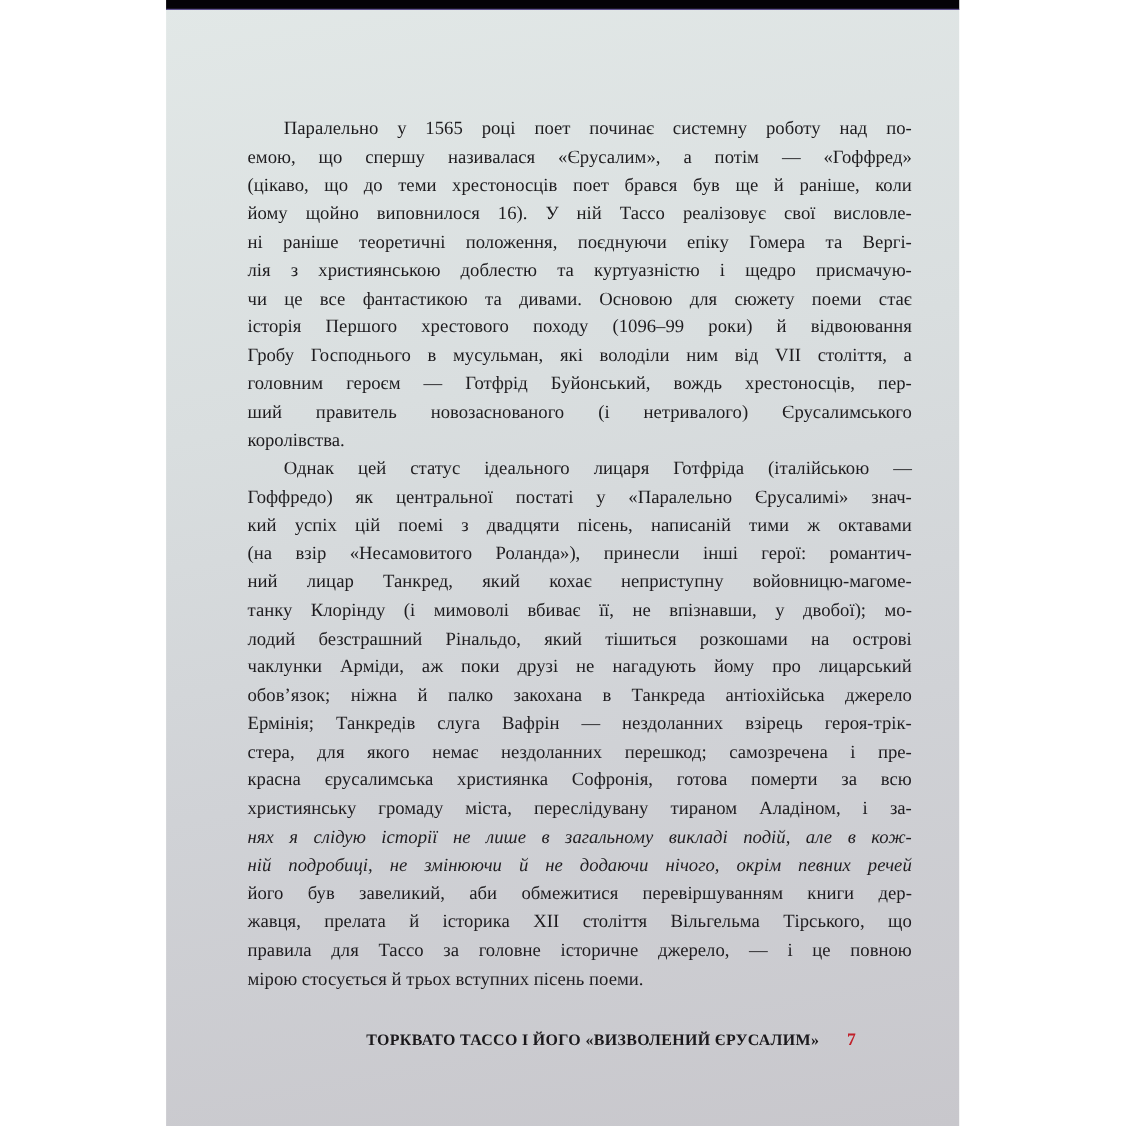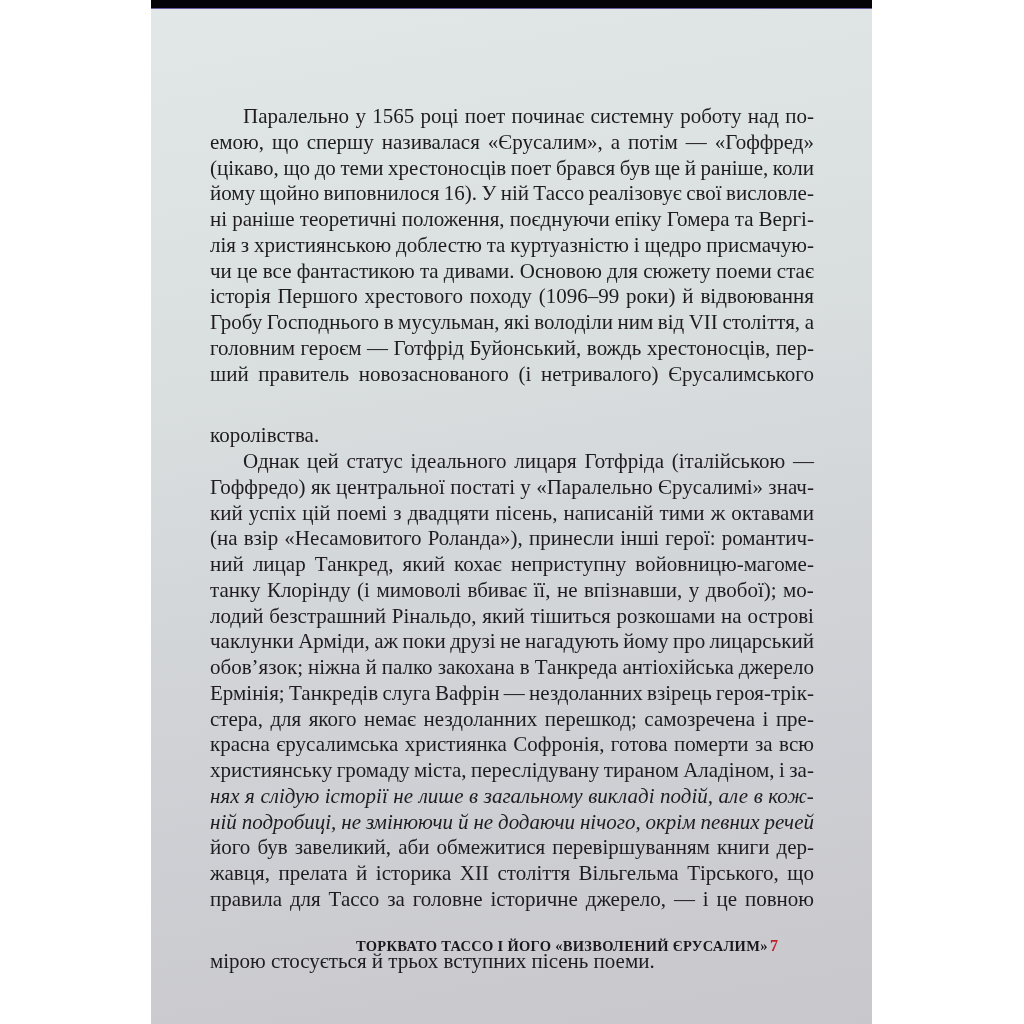--- a/index.html
+++ b/index.html
@@ -3,31 +3,31 @@
 <meta charset="utf-8">
 <style>
   html, body { margin:0; padding:0; }
   body { width:1024px; height:1024px; background:#ffffff; position:relative; overflow:hidden; }
   .page {
     position:absolute; left:151px; top:0; width:721px; height:1024px;
     background: linear-gradient(170deg, #e2e8e7 0%, #d9dedf 35%, #d0d2d6 65%, #c8c7cc 100%);
   }
   .topbar { position:absolute; left:0; top:0; width:721px; height:8px; background:#050308; border-bottom:1px solid #6a5aa0; }
   .text {
-    position:absolute; left:59px; top:104px; width:604px;
+    position:absolute; left:74px; top:104px; width:604px;
     font-family: "Liberation Serif", "DejaVu Serif", serif;
-    font-size:21px; line-height:25.75px; color:#1e1c1f;
+    font-size:17px; line-height:25.75px; color:#1e1c1f;
   }
   .line { white-space:nowrap; display:flex; justify-content:space-between; height:25.75px; }
-  .line.last { justify-content:flex-start;margin-top:36px; }
+  .line.last { justify-content:flex-start; }
   .line.indent { padding-left:33px; }
   .line .w { display:inline-block; }
   .it { font-style:italic; }
   .footer {
-    position:absolute; left:205px; top:938px;
+    position:absolute; left:182px; top:938px;
     font-family: "Liberation Serif", "DejaVu Serif", serif;
     font-size:14.5px; font-weight:bold; color:#1a181b; letter-spacing:0.3px; white-space:nowrap;
   }
   .pagenum {
     position:absolute; left:619px; top:937px;
     font-family: "Liberation Serif", "DejaVu Serif", serif;
     font-size:16px; font-weight:bold; color:#c0202a;
   }
 </style>
 </head>

